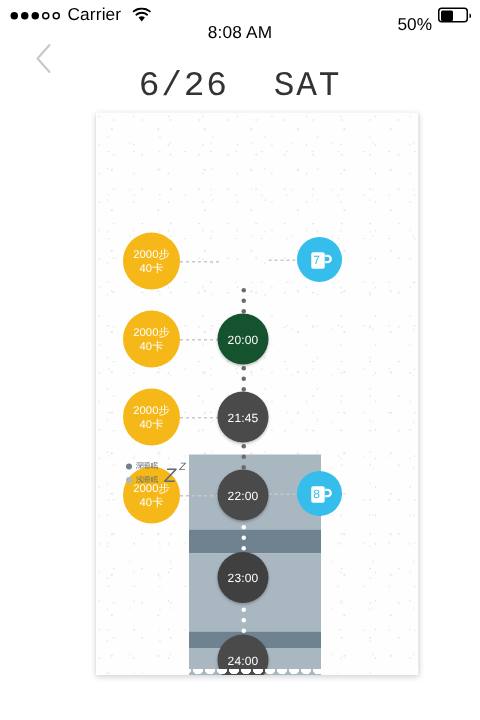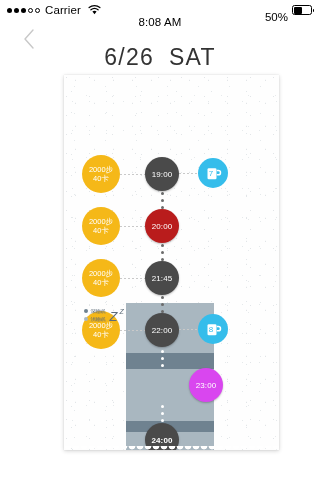--- a/index.html
+++ b/index.html
@@ -49,21 +49,21 @@
     position:absolute; left:0; top:20px; width:320px; height:48px;
   }
   #back-button{
     position:absolute; left:18px; top:8px;
     width:22px; height:22px; display:flex; align-items:center; justify-content:center;
   }
   #page-title{
     position:absolute; left:0; right:0; top:24px;
     text-align:center;
     font-size:23px; color:#333; letter-spacing:1.2px;
-    font-family:Liberation Sans, sans-serif;
+    font-family:Liberation Mono, monospace;
     white-space:pre;
   }
 
   
   #timeline-card{
     position:absolute;
     left:64px; top:75px; width:215px; height:375px;
     background:#fefefe;
     box-shadow:0 1px 4px rgba(0,0,0,.18), 0 0 1px rgba(0,0,0,.12);
     overflow:hidden;
@@ -236,36 +236,33 @@
         <span class="ln2">40卡</span>
       </div>
       <div class="activity-node" style="left: 18px; top: 184px; width: 38px; height: 38px;">
         <span>2000步</span>
         <span class="ln2">40卡</span>
       </div>
       <div class="activity-node" style="left: 18px; top: 236px; width: 38px; height: 38px;">
         <span>2000步</span>
         <span class="ln2">40卡</span>
       </div>
-      <div class="time-node" style="left: 81px; top: 82px; width: 34px; height: 34px; background: rgb(74, 74, 74);">
-        <span>19:00</span>
-      </div>
-      <div class="time-node" style="left: 81px; top: 134px; width: 34px; height: 34px; background: #b91c1c;">
+      <div class="time-node" style="left: 81px; top: 134px; width: 34px; height: 34px; background: #14532d;">
         <span>20:00</span>
       </div>
       <div class="time-node" style="left: 81px; top: 186px; width: 34px; height: 34px; background: rgb(74, 74, 74);">
         <span>21:45</span>
       </div>
       <div class="time-node" style="left: 81px; top: 238px; width: 34px; height: 34px; background: rgb(74, 74, 74);">
         <span>22:00</span>
       </div>
-      <div class="time-node" style="left: 81px; top: 293px; width: 34px; height: 34px; background: #d946ef; margin-left: 44px;">
+      <div class="time-node" style="left: 81px; top: 293px; width: 34px; height: 34px; background: #404040;">
         <span>23:00</span>
       </div>
-      <div class="time-node" style="left: 81px; top: 348px; width: 34px; height: 34px; background: rgb(74, 74, 74); font-weight: bold;">
+      <div class="time-node" style="left: 81px; top: 348px; width: 34px; height: 34px; background: rgb(74, 74, 74);">
         <span>24:00</span>
       </div>
       <div class="drink-node" style="left: 134px; top: 83px; width: 30px; height: 30px; background: rgb(53, 189, 235); position: absolute;">
         <svg width="17" height="17" viewBox="0 0 17 17">
           <rect x="2.5" y="3.2" width="9" height="11" rx="1.3" fill="#fff"></rect>
           <path d="M11.8 5.6 h1.6 a2.1 2.1 0 0 1 0 4.2 h-1.6" stroke="#fff" stroke-width="1.5" fill="none"></path>
         </svg>
         <span style="position: absolute; left: 0px; right: 0px; text-align: center; font-size: 8px; color: rgb(53, 189, 235); margin-right: 4px;">7</span>
       </div>
       <div class="drink-node" style="left: 134px; top: 239px; width: 30px; height: 30px; background: rgb(53, 189, 235); position: absolute;">

